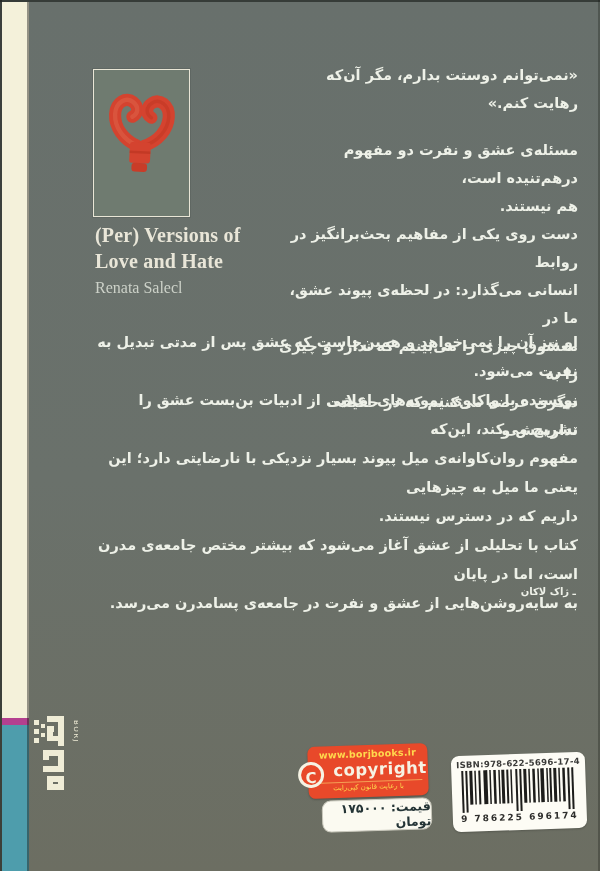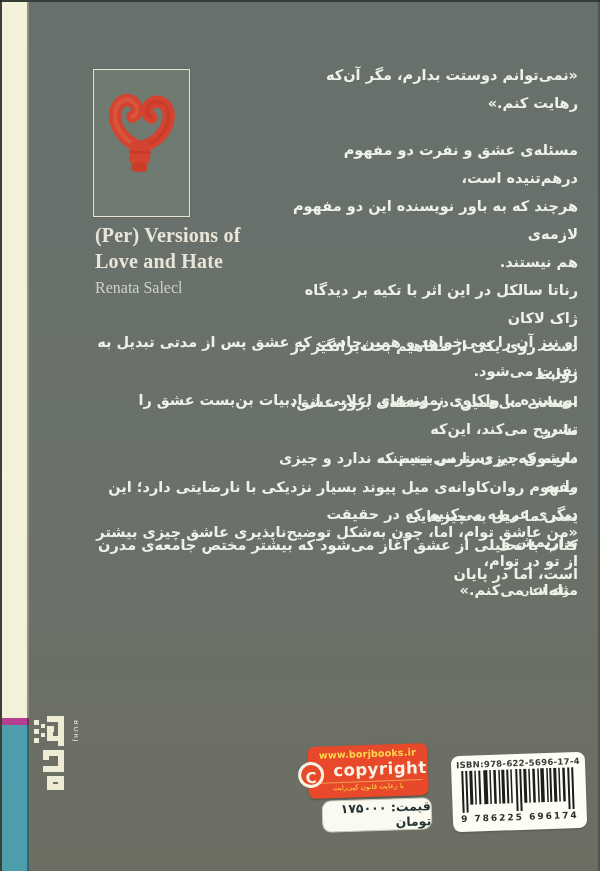--- a/index.html
+++ b/index.html
@@ -94,41 +94,36 @@
 
   <div class="title-block">
     <div class="title-line">(Per) Versions of</div>
     <div class="title-line">Love and Hate</div>
     <div class="author-line">Renata Salecl</div>
   </div>
 
   <div class="fa fa-col">
     <div class="lead">«نمی‌توانم دوستت بدارم، مگر آن‌که رهایت کنم.»</div>
     <div>مسئله‌ی عشق و نفرت دو مفهوم درهم‌تنیده است،</div>
-    <div>هرچند که به باور نویسنده این دو مفهوم لازمه‌ی</div>
     <div>هم نیستند.</div>
-    <div>رناتا سالکل در این اثر با تکیه بر دیدگاه ژاک لاکان</div>
     <div>دست روی یکی از مفاهیم بحث‌برانگیز در روابط</div>
-    <div>انسانی می‌همین: در لحظه‌ی بروز عشق، ما در</div>
+    <div>انسانی می‌گذارد: در لحظه‌ی پیوند عشق، ما در</div>
     <div>معشوق چیزی را می‌بینیم که ندارد و چیزی را به</div>
     <div>دیگری عرضه می‌کنیم که در حقیقت نداریمش و</div>
   </div>
 
   <div class="fa fa-full">
     <div>او نیز آن را نمی‌خواهد و همین‌جاست که عشق پس از مدتی تبدیل به نفرت می‌شود.</div>
     <div>نویسنده با واکاوی نمونه‌های اعلایی از ادبیات بن‌بست عشق را تشریح می‌کند، این‌که</div>
+    <div>مفهوم روان‌کاوانه‌ی میل پیوند بسیار نزدیکی با نارضایتی دارد؛ این یعنی ما میل به چیزهایی</div>
     <div>داریم که در دسترس نیستند.</div>
-    <div>مفهوم روان‌کاوانه‌ی میل پیوند بسیار نزدیکی با نارضایتی دارد؛ این یعنی ما میل به چیزهایی</div>
     <div>کتاب با تحلیلی از عشق آغاز می‌شود که بیشتر مختص جامعه‌ی مدرن است، اما در پایان</div>
+    <div>به سایه‌روشن‌هایی از عشق و نفرت در جامعه‌ی پسامدرن می‌رسد.</div>
   </div>
 
-  <div class="fa fa-quote">
-    <div>«من عاشق توام، اما، چون به‌شکل توضیح‌ناپذیری عاشق چیزی بیشتر از تو در توام،</div>
-    <div>مثله‌ات می‌کنم.»</div>
-  </div>
   <div class="fa fa-attrib">ـ ژاک لاکان</div>
 
   <svg class="borj-logo" viewBox="0 0 44 86">
     <g fill="#efecd6">
       <rect x="0" y="8" width="5" height="5"></rect>
       <rect x="0" y="17" width="5" height="5"></rect>
       <rect x="0" y="26" width="5" height="5"></rect>
       <rect x="7" y="12" width="4" height="4"></rect>
       <rect x="7" y="21" width="4" height="4"></rect>
       <rect x="13" y="4" width="17" height="6"></rect>

